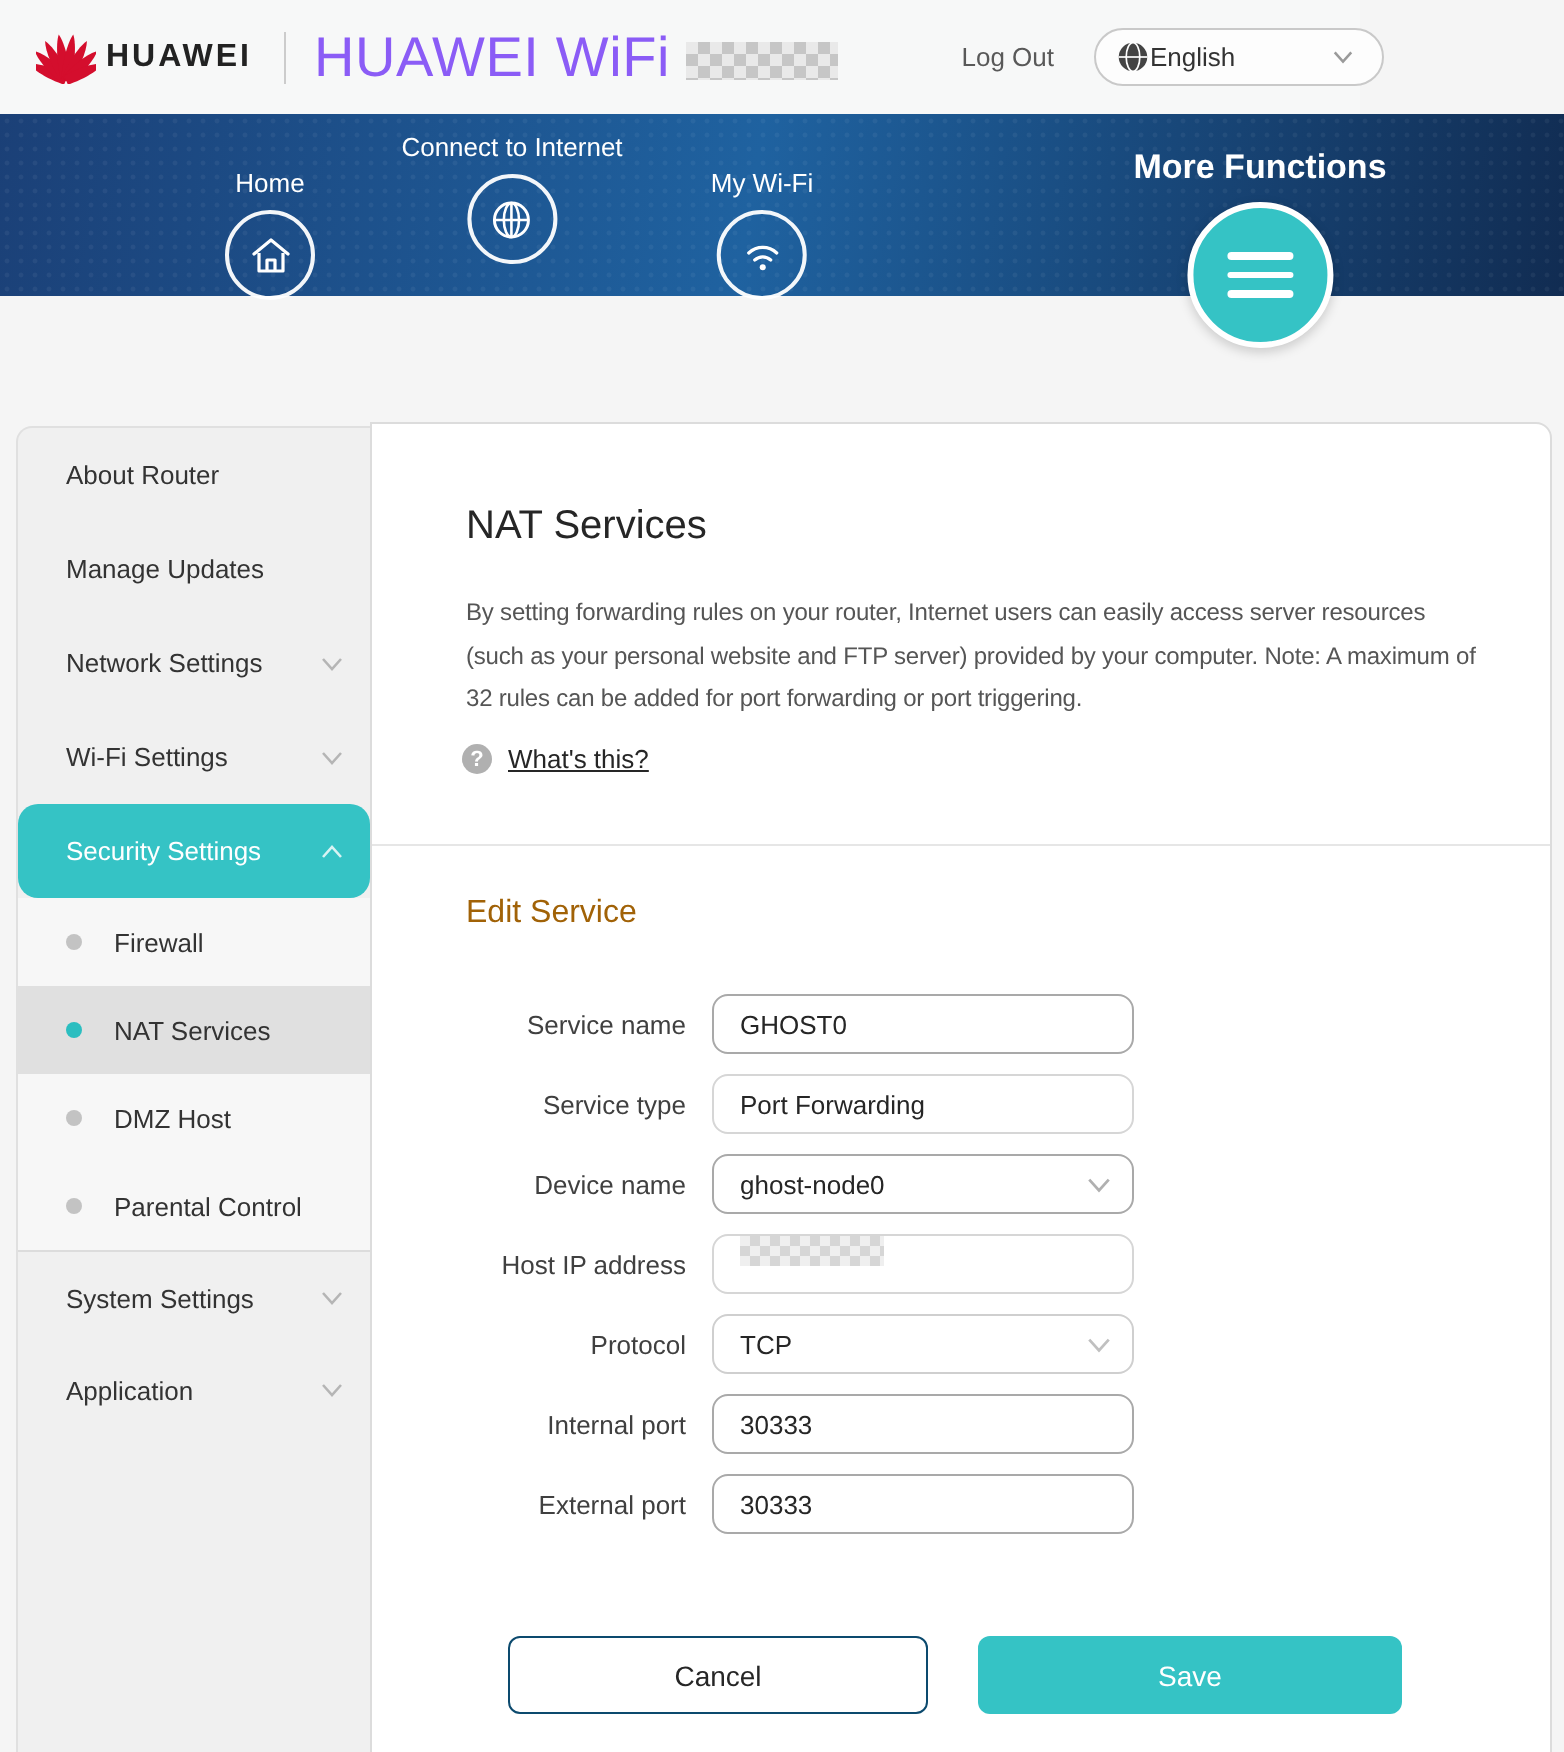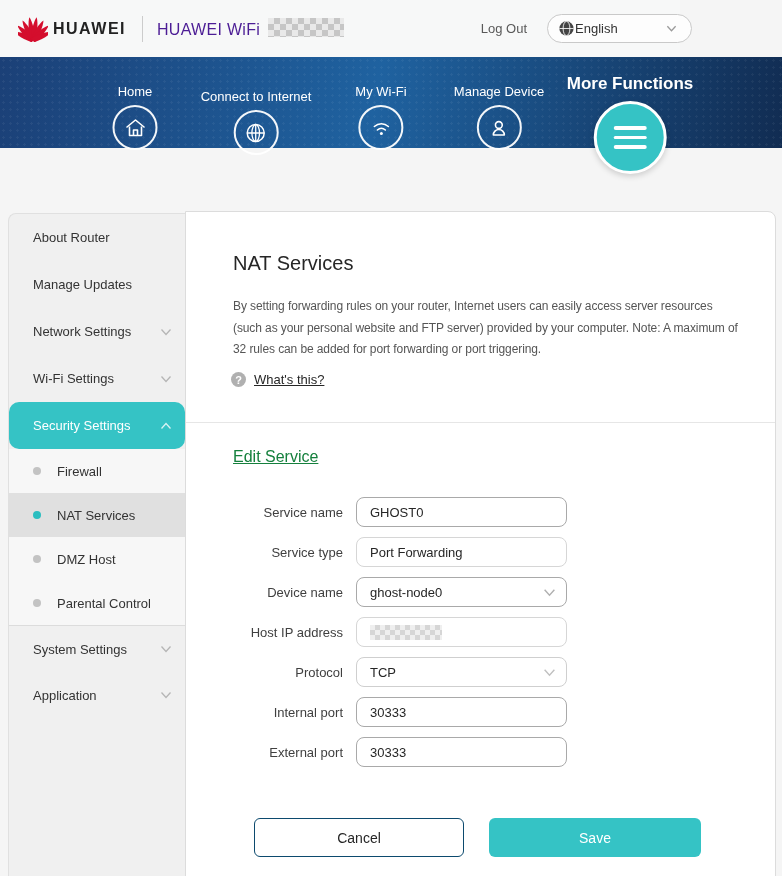--- a/index.html
+++ b/index.html
@@ -11,21 +11,21 @@
 
   
   .topbar {
     position:absolute; left:0; top:0; width:680px; height:57px;
     background:#f7f8f8; display:flex; align-items:center;
   }
   .brand-wrap { display:flex; align-items:center; margin-left:18px; }
   .huawei-flower { width:30px; height:26px; }
   .brand-text { font-size:16px; font-weight:bold; letter-spacing:1.5px; color:#222; margin-left:5px; }
   .brand-sep { width:1px; height:26px; background:#ccc; margin:0 14px 0 16px; }
-  .product-title { font-size:16px; font-weight:400; color:#4c1d95; letter-spacing:0.3px; }
+  .product-title { font-size:28px; font-weight:400; color:#8b5cf6; letter-spacing:0.3px; }
   .redacted {
     display:inline-block; width:76px; height:19px; margin-left:8px; vertical-align:-2px;
     background-image:
       linear-gradient(45deg,#c6c6c6 25%,transparent 25%,transparent 75%,#c6c6c6 75%),
       linear-gradient(45deg,#c6c6c6 25%,#e9e9e9 25%,#e9e9e9 75%,#c6c6c6 75%);
     background-size:12px 12px; background-position:0 0,6px 6px;
   }
   .topbar-right { position:absolute; right:0; top:0; height:57px; display:flex; align-items:center; }
   .logout { font-size:13px; color:#595959; margin-right:20px; cursor:pointer;text-align:right; }
   .lang-select {
@@ -94,28 +94,28 @@
     font-size:12px; letter-spacing:-0.1px; line-height:1.8; color:#555;
   }
   .help-row { position:absolute; left:45px; top:160px; display:flex; align-items:center; cursor:pointer; }
   .q-icon {
     width:15px; height:15px; border-radius:50%; background:#b0b0b0; color:#fff;
     font-size:11px; font-weight:bold; display:flex; align-items:center; justify-content:center;
     margin-right:8px;
   }
   .help-link { font-size:13px; color:#262626; text-decoration:underline; }
   .panel-sep { position:absolute; left:0; top:210px; width:100%; height:1px; background:#e6e6e6; }
-  .section-title { position:absolute; left:47px; top:236px; font-size:16px; color:#15803d;text-decoration:underline; }
+  .section-title { position:absolute; left:47px; top:236px; font-size:16px; color:#a16207; }
 
   .form { position:absolute; left:0; top:285px; width:100%; }
   .form-row { display:flex; align-items:center; height:30px; margin-bottom:10px; }
   .form-label { width:157px; text-align:right; font-size:13px; color:#404040; flex:0 0 auto; }
   .field {
     margin-left:13px; width:211px; height:30px; border-radius:8px; background:#fff;
-    display:flex; align-items:center; position:relative;
+    display:flex; position:relative;
   }
   .field input {
     width:100%; height:100%; border:1px solid #a9a9a9; border-radius:8px;
     padding:0 13px; font-size:13px; color:#262626; outline:none; background:transparent;
     font-family:inherit;
   }
   .field.light input { border-color:#d6d6d6; }
   .fakeselect {
     width:100%; height:100%; border:1px solid #a9a9a9; border-radius:8px;
     display:flex; align-items:center; padding:4px 13px; font-size:13px; color:#262626;
@@ -188,21 +188,21 @@
     <span class="nav-label">Home</span>
     <div class="nav-circle">
       <svg width="24" height="24" viewBox="0 0 24 24">
         <path d="M3.5 11 L12 4 L20.5 11" fill="none" stroke="#fff" stroke-width="1.6" stroke-linecap="round" stroke-linejoin="round"></path>
         <path d="M6 10.5 V19.5 H18 V10.5" fill="none" stroke="#fff" stroke-width="1.6" stroke-linejoin="round"></path>
         <path d="M10 19.5 V14 H14 V19.5" fill="none" stroke="#fff" stroke-width="1.6" stroke-linejoin="round"></path>
       </svg>
     </div>
   </div>
 
-  <div class="nav-item" style="left:256px; top:32px;">
+  <div class="nav-item" style="left:256px; top:9px;">
     <span class="nav-label">Connect to Internet</span>
     <div class="nav-circle">
       <svg width="24" height="24" viewBox="0 0 24 24">
         <circle cx="12" cy="12" r="8.5" fill="none" stroke="#fff" stroke-width="1.5"></circle>
         <ellipse cx="12" cy="12" rx="3.8" ry="8.5" fill="none" stroke="#fff" stroke-width="1.3"></ellipse>
         <line x1="3.5" y1="12" x2="20.5" y2="12" stroke="#fff" stroke-width="1.3"></line>
         <line x1="12" y1="3.5" x2="12" y2="20.5" stroke="#fff" stroke-width="1.3"></line>
       </svg>
     </div>
   </div>
@@ -211,29 +211,20 @@
     <span class="nav-label">My Wi-Fi</span>
     <div class="nav-circle">
       <svg width="26" height="26" viewBox="0 0 26 26">
         <path d="M6 11.5 C10 7.8 16 7.8 20 11.5" fill="none" stroke="#fff" stroke-width="1.6" stroke-linecap="round"></path>
         <path d="M9 15 C11.4 12.9 14.6 12.9 17 15" fill="none" stroke="#fff" stroke-width="1.6" stroke-linecap="round"></path>
         <circle cx="13" cy="18.6" r="1.5" fill="#fff"></circle>
       </svg>
     </div>
   </div>
 
-  <div class="nav-item" style="left:499px; top:27px;">
-    <span class="nav-label">Manage Device</span>
-    <div class="nav-circle">
-      <svg width="24" height="24" viewBox="0 0 24 24">
-        <circle cx="12" cy="9" r="3.4" fill="none" stroke="#fff" stroke-width="1.6"></circle>
-        <path d="M6.5 19 a5.5 5.5 0 0 1 11 0 Z" fill="none" stroke="#fff" stroke-width="1.6" stroke-linejoin="round"></path>
-      </svg>
-    </div>
-  </div>
 
   <div class="nav-item more" style="left:630px; top:17px;">
     <span class="nav-label">More Functions</span>
     <div class="more-circle">
       <div class="more-line"></div>
       <div class="more-line"></div>
       <div class="more-line"></div>
     </div>
   </div>
 </div>

